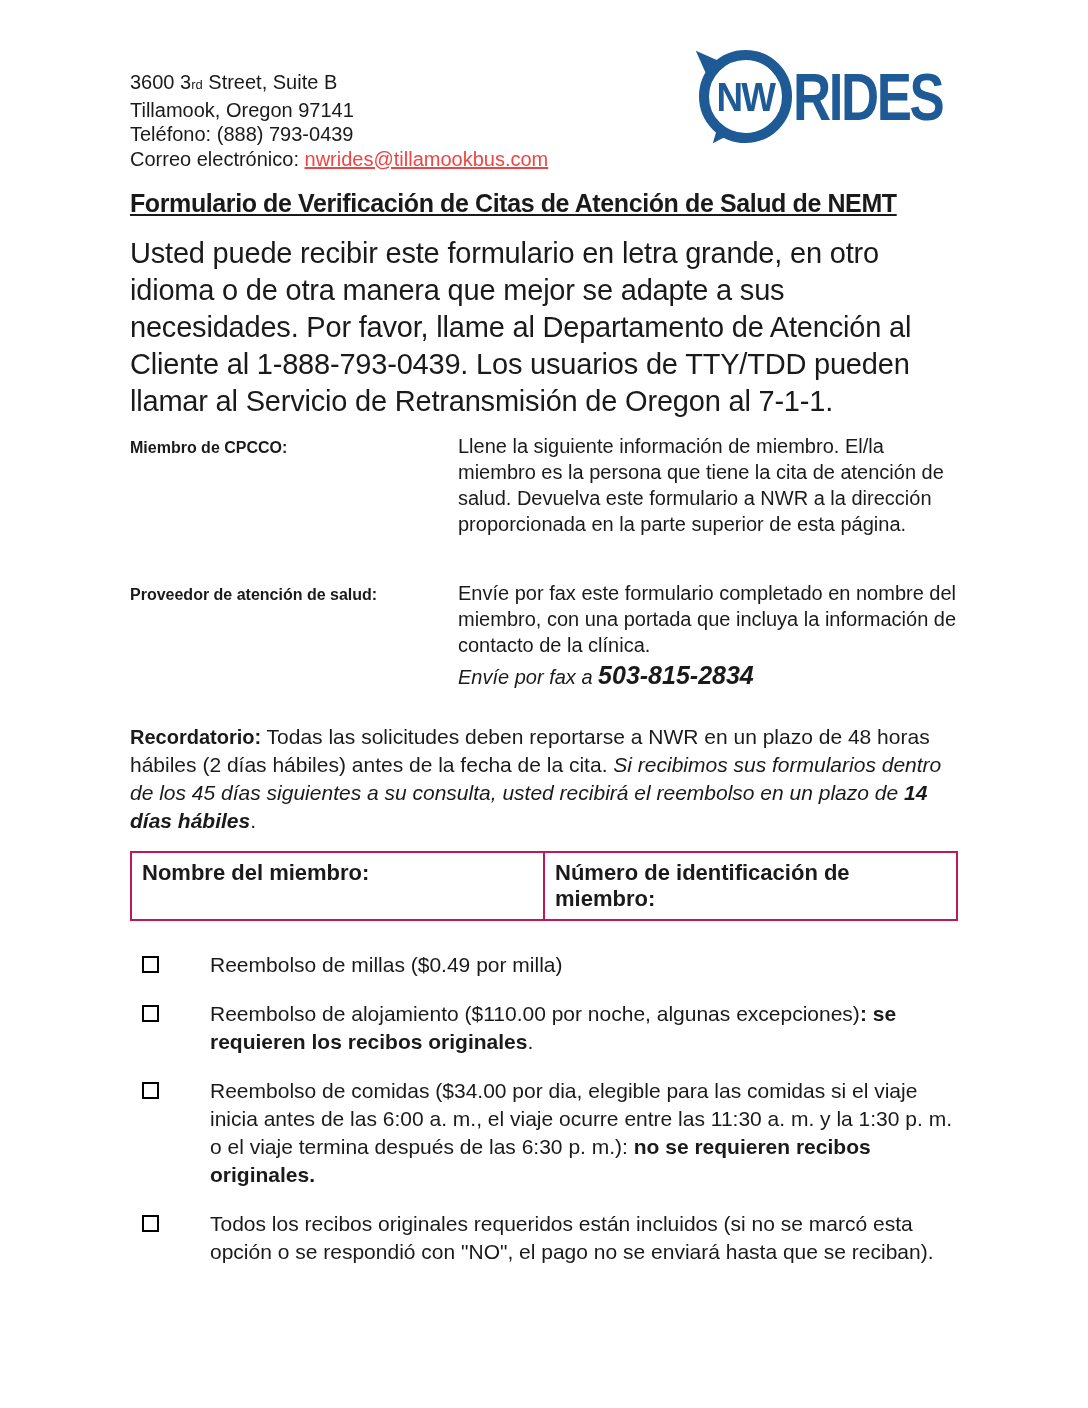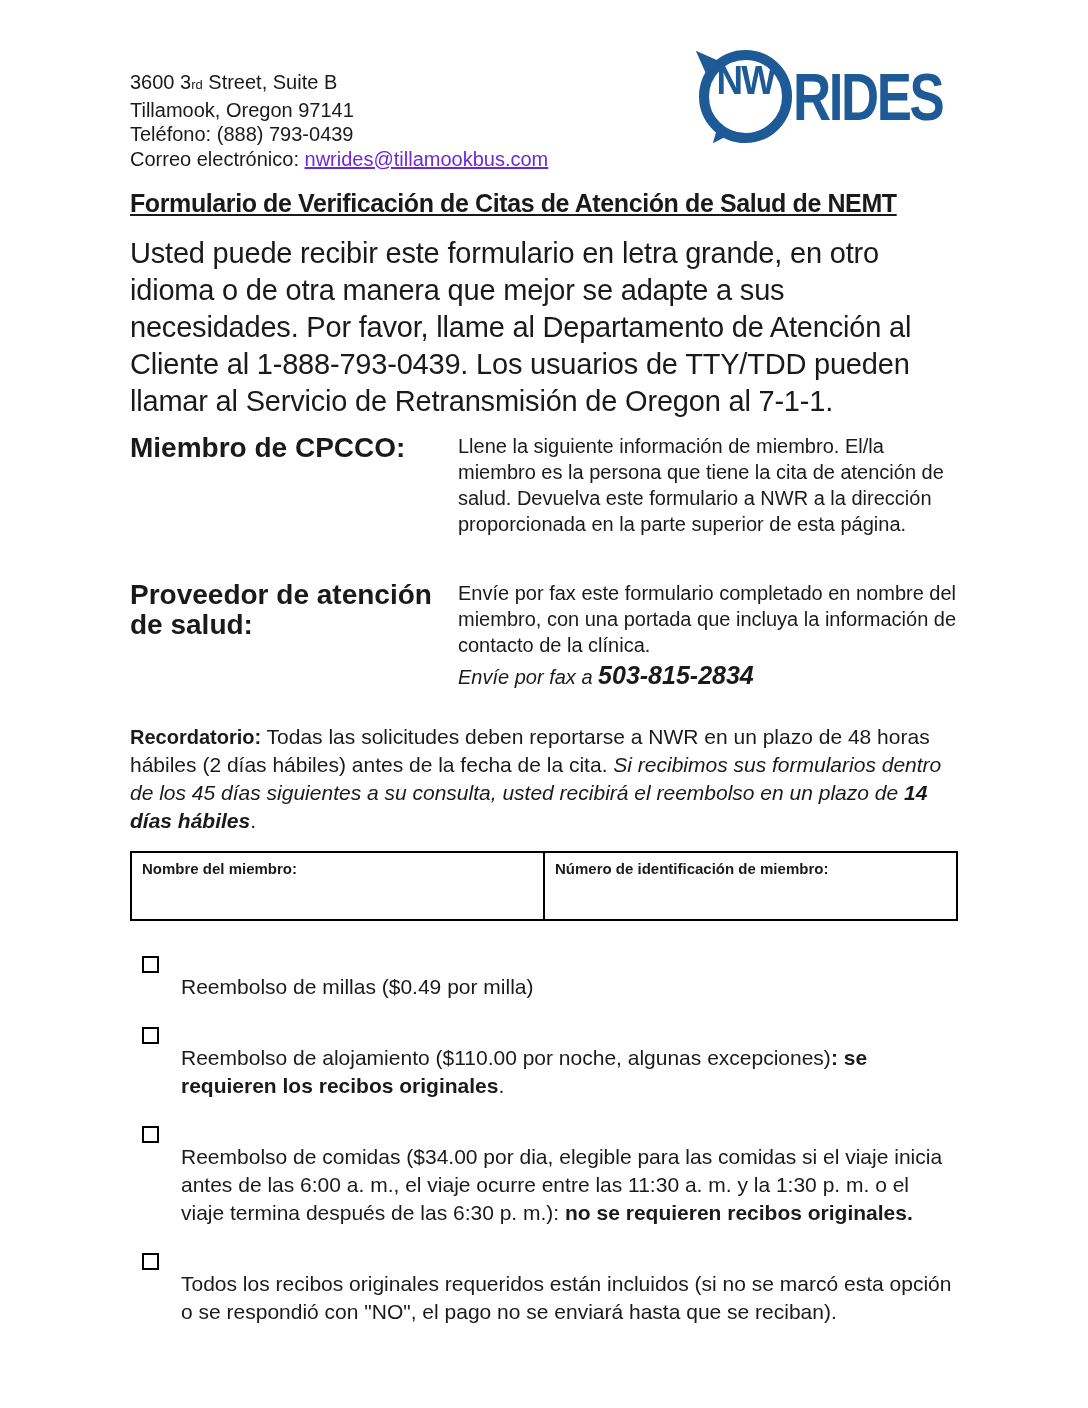--- a/index.html
+++ b/index.html
@@ -15,29 +15,29 @@
     margin: 0 auto;
     background: #ffffff;
     padding: 70px 130px 0 130px;
     overflow: hidden;
   }
 
   
   .header { display: flex; justify-content: space-between; align-items: flex-start; }
   .address { font-size: 20px; line-height: 24.5px; white-space: nowrap; }
   .ordinal { font-size: 13px; }
-  .email-link { color: #6d28d9; text-decoration: underline; cursor: pointer; }
+  .email-link { color: #ef4444; text-decoration: underline; cursor: pointer; }
 
   .logo { display: flex; align-items: center; margin-top: -20px; margin-right: -22px; }
   .logo-circle {
     position: relative;
     width: 93px; height: 93px;
     border: 10px solid #1d5a96;
     border-radius: 50%;
-    display: flex; justify-content: center;
+    display: flex; align-items: center; justify-content: center;
     flex: none;
   }
   .logo-nw {
     font-size: 40px; font-weight: bold; color: #1d5a96;
     letter-spacing: -2px; line-height: 1;
     transform: scaleX(0.92);
   }
   .logo-arrow {
     position: absolute; top: -13px; left: -14px;
     width: 0; height: 0;
@@ -80,46 +80,46 @@
     letter-spacing: -0.2px;
   }
 
   
   .info-section {
     display: grid;
     grid-template-columns: 328px 1fr;
     margin-top: 13px;
   }
   .info-section + .info-section { margin-top: 43px; }
-  .info-label { font-size: 28px; font-weight: bold; line-height: 30px; padding-right: 20px; }
+  .info-label { font-size: 16px; font-weight: bold; line-height: 30px; padding-right: 20px; }
   .info-desc { font-size: 20px; line-height: 26px; }
   .fax-line { margin-top: 3px; font-size: 20px; font-style: italic; }
   .fax-number { font-size: 25px; font-weight: bold; }
 
   
   .reminder { margin-top: 33px; font-size: 21px; line-height: 28px; }
   .reminder-label { font-size: 20px; font-weight: bold; }
   .it { font-style: italic; }
   .bit { font-style: italic; font-weight: bold; margin-top: 12px; }
 
   
   .member-table { width: 100%; border-collapse: collapse; margin-top: 16px; }
   .member-table td {
-    border: 2px solid #000000;
+    border: 2px solid #be185d;
     width: 50%;
     height: 68px;
     vertical-align: top;
     padding: 7px 10px;
-    font-size: 15px;
+    font-size: 22px;
     font-weight: bold;
   }
 
   
   .checklist { margin-top: 30px; }
-  .check-item { display: flex; align-items: flex-start; margin-bottom: 21px; flex-direction: column; }
+  .check-item { display: flex; align-items: flex-start; margin-bottom: 21px; }
   .checkbox {
     width: 17px; height: 17px;
     border: 2px solid #000;
     background: #fff;
     margin-left: 12px; margin-top: 5px;
     flex: none;
     cursor: pointer;
   }
   .check-text { margin-left: 51px; font-size: 21px; line-height: 28px; flex: 1; }
   .b { font-weight: bold; }

